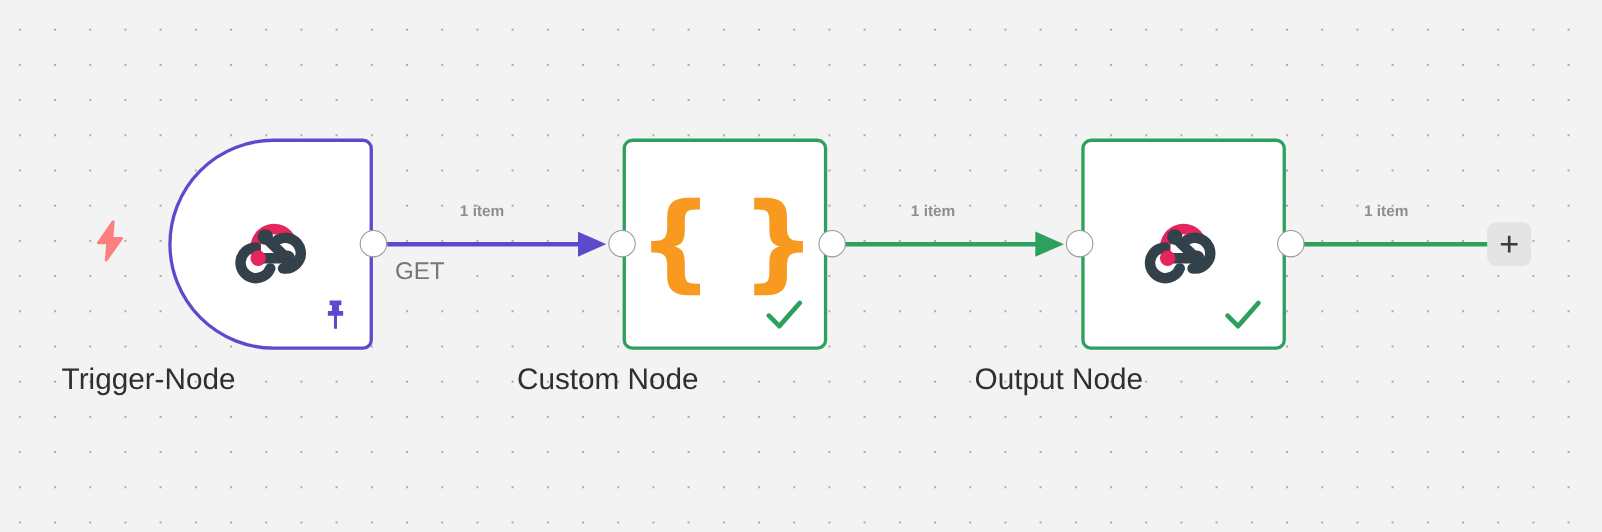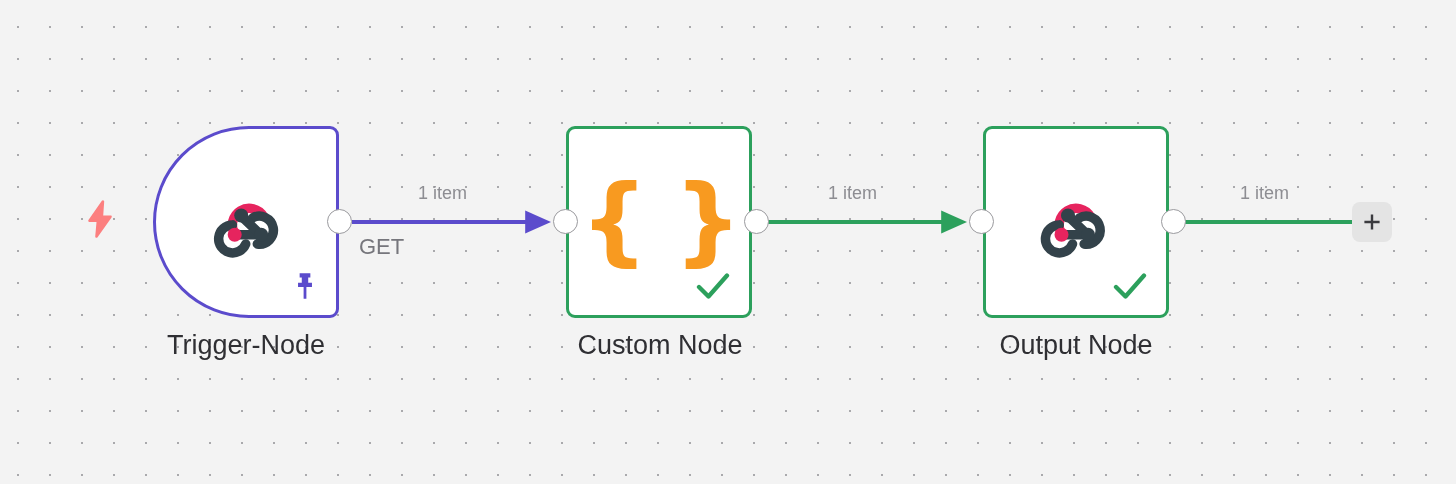--- a/index.html
+++ b/index.html
@@ -111,37 +111,37 @@
     background: #ffffff;
     border: 1.6px solid #9a9a9e;
     box-sizing: border-box;
   }
 
   
   .node-caption {
     position: absolute;
     top: 330px;
     width: 380px;
-    text-align: center;
     font-size: 27px;
     color: #2f2f33;
     font-family: "Liberation Sans", sans-serif;
     white-space: nowrap;
   }
   .cap-trigger { left: 56px; }
   .cap-custom  { left: 470px; }
   .cap-output  { left: 886px; }
 
   
   .edge-label {
     position: absolute;
-    font-size: 18px;
+    font-size: 14px;
     color: #8d8d92;
     font-family: "Liberation Sans", sans-serif;
     white-space: nowrap;
+    font-weight: bold;
   }
   .label-items-1 { left: 418px; top: 183px; }
   .label-items-2 { left: 828px; top: 183px; }
   .label-items-3 { left: 1240px; top: 183px; }
 
   .label-method {
     position: absolute;
     left: 357px;
     top: 208px;
     font-size: 22px;

